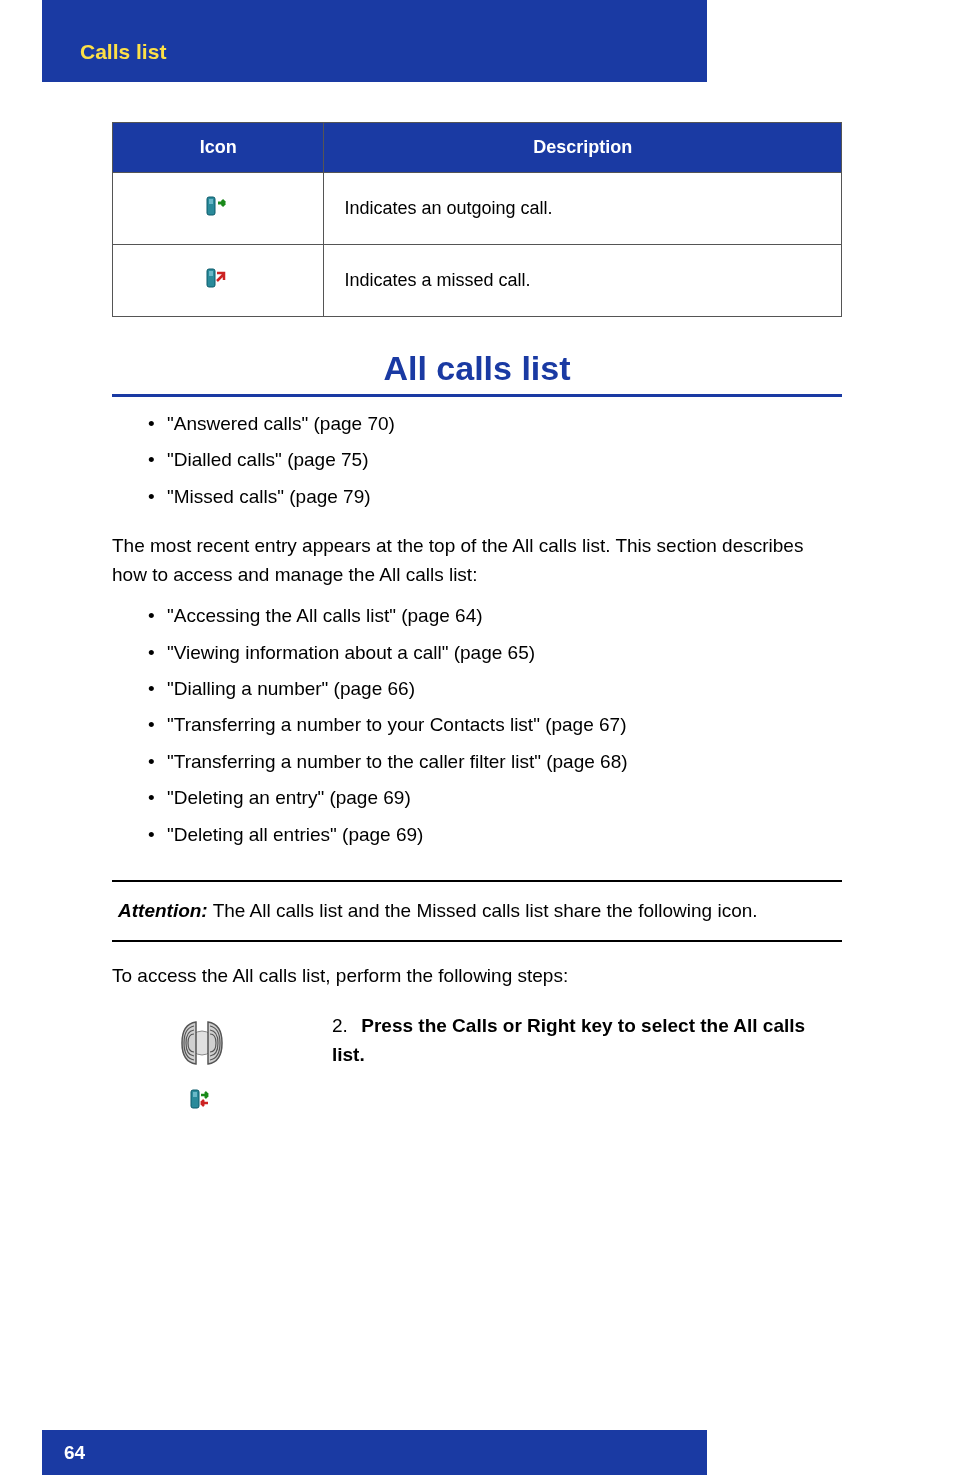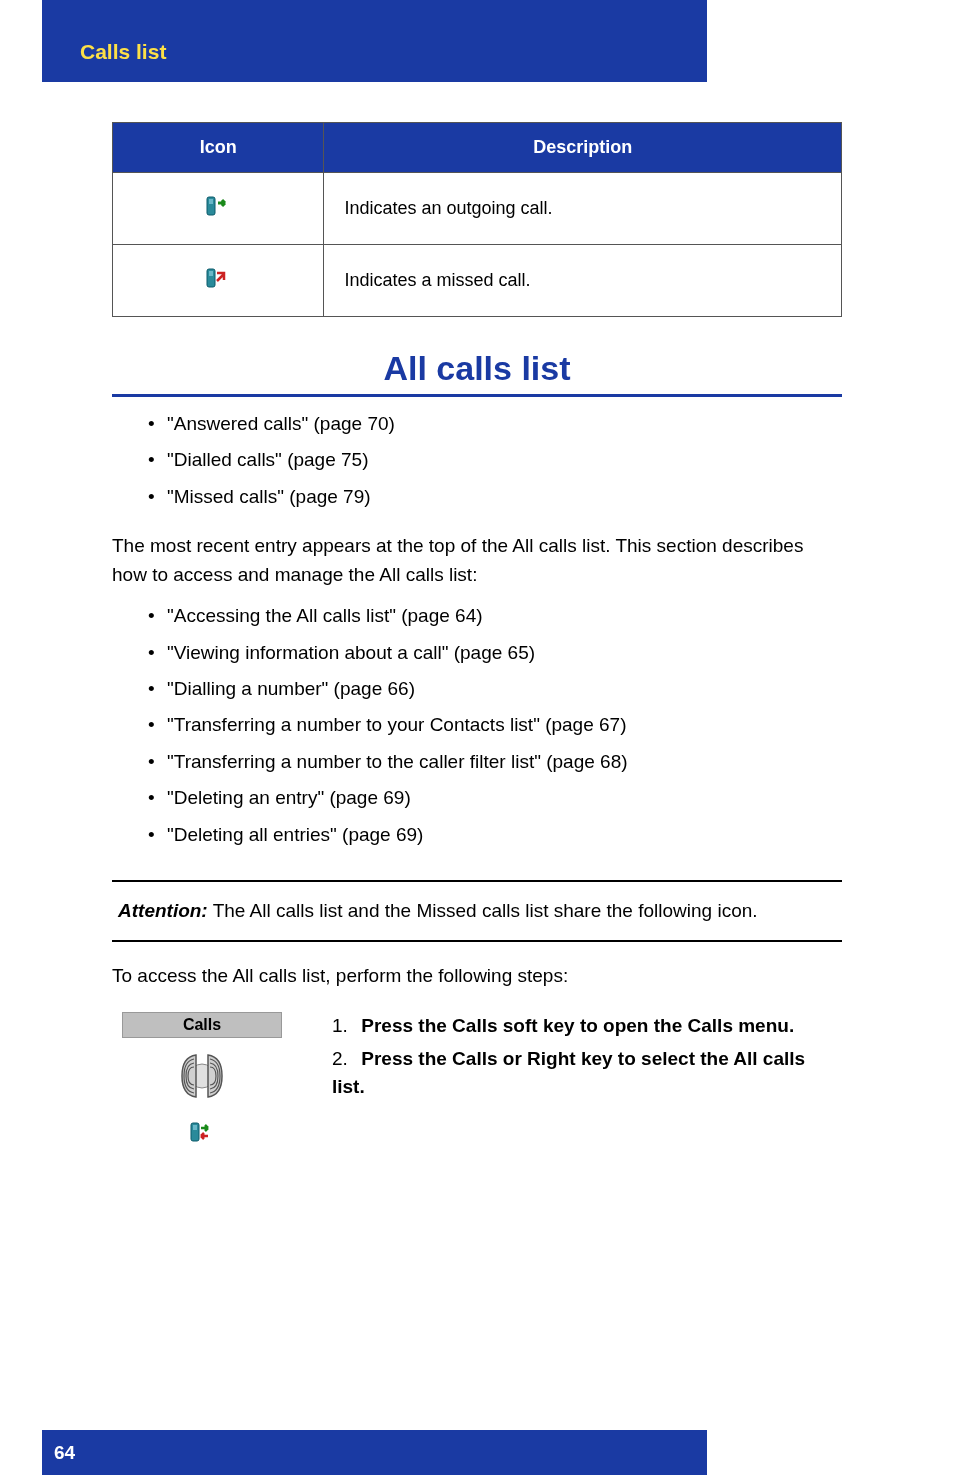--- a/index.html
+++ b/index.html
@@ -157,21 +157,21 @@
       height: 45px;
       width: 665px;
       background: #1a3aa3;
       display: flex;
       align-items: center;
     }
     .page-num {
       color: #ffffff;
       font-weight: bold;
       font-size: 19px;
-      margin-left: 12px;
+      margin-left: 22px;
     }
     .icon-outgoing, .icon-missed, .icon-all {
       display: inline-block;
       vertical-align: middle;
     }
   </style>
 </head>
 <body>
 
 <div class="header-bar">
@@ -237,29 +237,20 @@
   </ul>
 
   <div class="attention-box">
     <span class="attention-label">Attention:</span><span class="attention-text"> The All calls list and the Missed calls list share the following icon.</span>
   </div>
 
 
   <p class="body-text">To access the All calls list, perform the following steps:</p>
 
   <div class="step-wrap">
-    <div class="step-row">
-      <div class="step-left">
-        <span class="calls-key">Calls</span>
-      </div>
-      <div class="step-right step-text">
-        <span class="step-num">1.</span>
-        <b>Press the Calls soft key to open the Calls menu.</b>
-      </div>
-    </div>
 
     <div class="step-row">
       <div class="step-left">
         <span class="nav-svg">
           <svg width="72" height="62" viewBox="0 0 72 62">
             <ellipse cx="36" cy="31" rx="12" ry="12" fill="#e0e0e0" stroke="#888"></ellipse>
             <path d="M 16 31 Q 16 12 30 10 L 30 52 Q 16 50 16 31 Z" fill="#d0d0d0" stroke="#555" stroke-width="1.5"></path>
             <path d="M 18 31 Q 18 16 28 14 M 20 31 Q 20 19 28 18 M 22 31 Q 22 22 28 22 M 18 31 Q 18 46 28 48 M 20 31 Q 20 43 28 44 M 22 31 Q 22 40 28 40" stroke="#555" stroke-width="1.2" fill="none"></path>
             <path d="M 56 31 Q 56 12 42 10 L 42 52 Q 56 50 56 31 Z" fill="#d0d0d0" stroke="#555" stroke-width="1.5"></path>
             <path d="M 54 31 Q 54 16 44 14 M 52 31 Q 52 19 44 18 M 50 31 Q 50 22 44 22 M 54 31 Q 54 46 44 48 M 52 31 Q 52 43 44 44 M 50 31 Q 50 40 44 40" stroke="#555" stroke-width="1.2" fill="none"></path>

